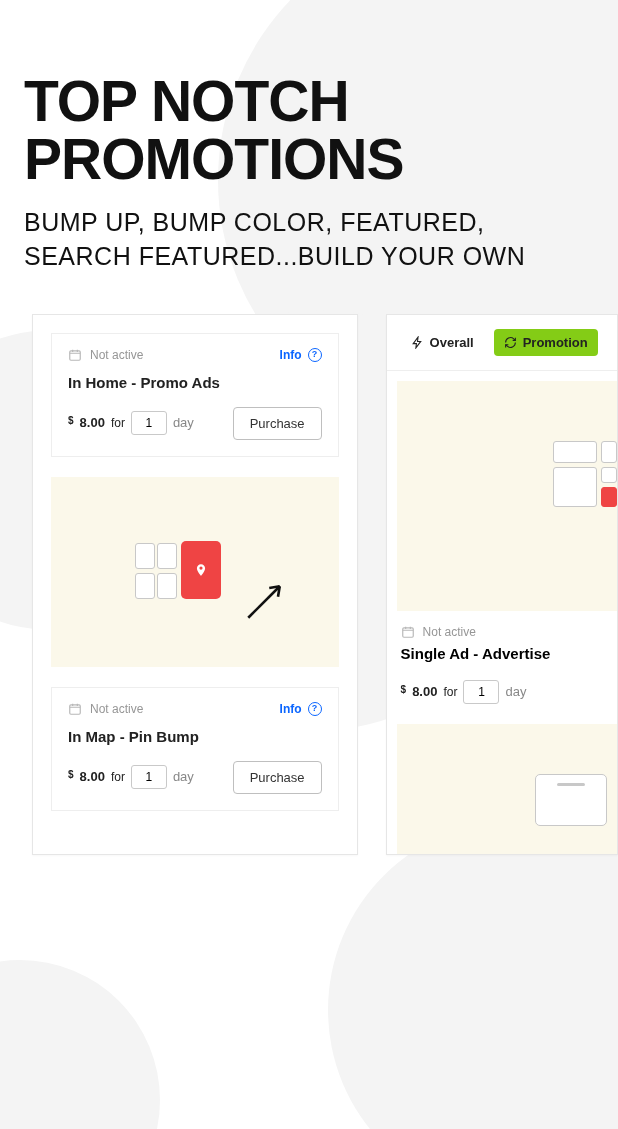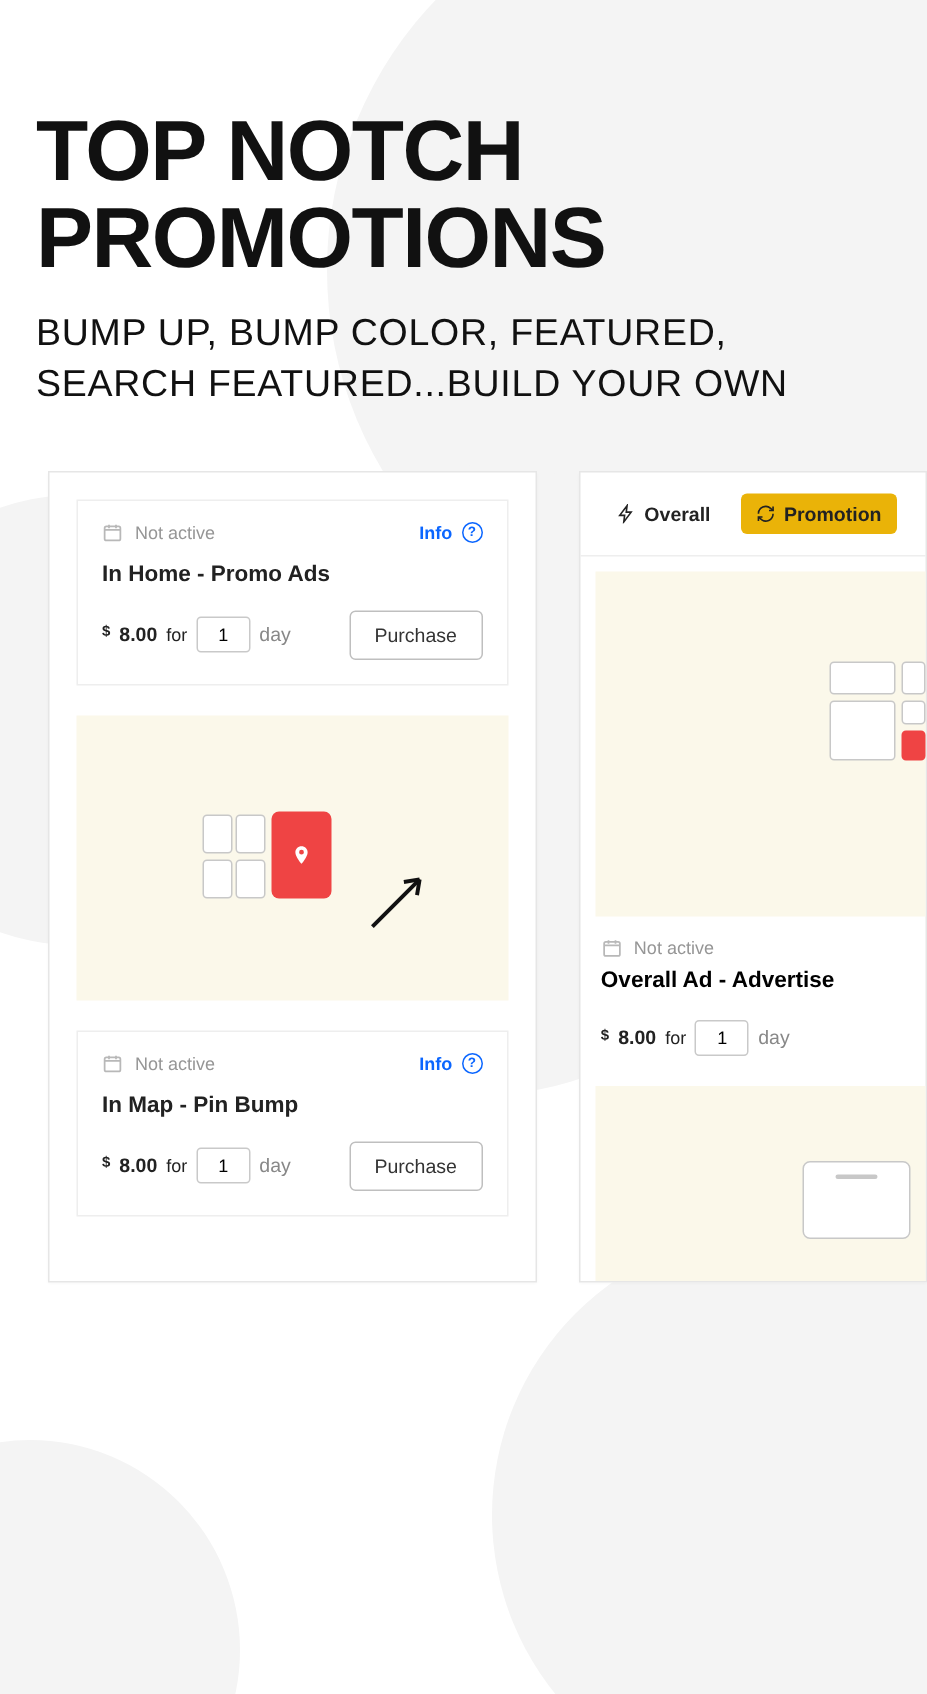--- a/index.html
+++ b/index.html
@@ -38,21 +38,21 @@
   .qty-input { width: 36px; height: 24px; border: 1px solid #c9c9c9; border-radius: 3px; text-align: center; font-size: 12px; }
   .unit { font-size: 13px; color: #888; }
   .purchase-btn { border: 1px solid #bfbfbf; background: #fff; border-radius: 4px; padding: 8px 16px; font-size: 13px; color: #333; cursor: pointer; margin-left: 12px; }
 
   .illus { background: #fbf8ea; height: 190px; display: flex; align-items: center; justify-content: center; position: relative; }
 
   .cal-icon { width: 14px; height: 14px; }
 
   .tabs { display: flex; gap: 10px; align-items: center; padding: 14px 10px 14px 14px; border-bottom: 1px solid #eee; }
   .tab { display: flex; align-items: center; gap: 6px; font-size: 13px; font-weight: 600; color: #222; padding: 6px 10px; border-radius: 4px; white-space: nowrap; }
-  .tab.active { background: #eab308; }
+  .tab.active { background: #84cc16; }
 
   .panel-b .illus-b { background: #fbf8ea; height: 230px; position: relative; margin: 10px 0 0 10px; }
   .panel-b .card-b { padding: 14px 0 0 14px; }
   .panel-b .status { margin-bottom: 6px; }
   .panel-b .title-b { font-size: 15px; font-weight: 700; margin: 6px 0 18px 0; }
   .panel-b .price-left { gap: 6px; }
 
   .panel-b .illus-bottom { background: #fbf8ea; height: 130px; margin: 20px 0 0 10px; position: relative; }
 
   
@@ -206,21 +206,21 @@
     </div>
 
     <div class="card-b">
       <div class="status">
         <svg class="cal-icon" viewBox="0 0 24 24" fill="none" stroke="#b8b8b8" stroke-width="2">
             <rect x="3" y="5" width="18" height="16" rx="2"></rect>
             <path d="M3 9h18M8 3v4M16 3v4"></path>
           </svg>
         <span>Not active</span>
       </div>
-      <div class="title-b">Overall Ad - Advertise</div>
+      <div class="title-b">Single Ad - Advertise</div>
       <div class="price-left">
         <span class="currency">$</span>
           <span class="amount">8.00</span>
         <span class="for">for</span>
         <input class="qty-input" value="1" style="">
         <span class="unit">day</span>
       </div>
     </div>
 
     <div class="illus-bottom">

